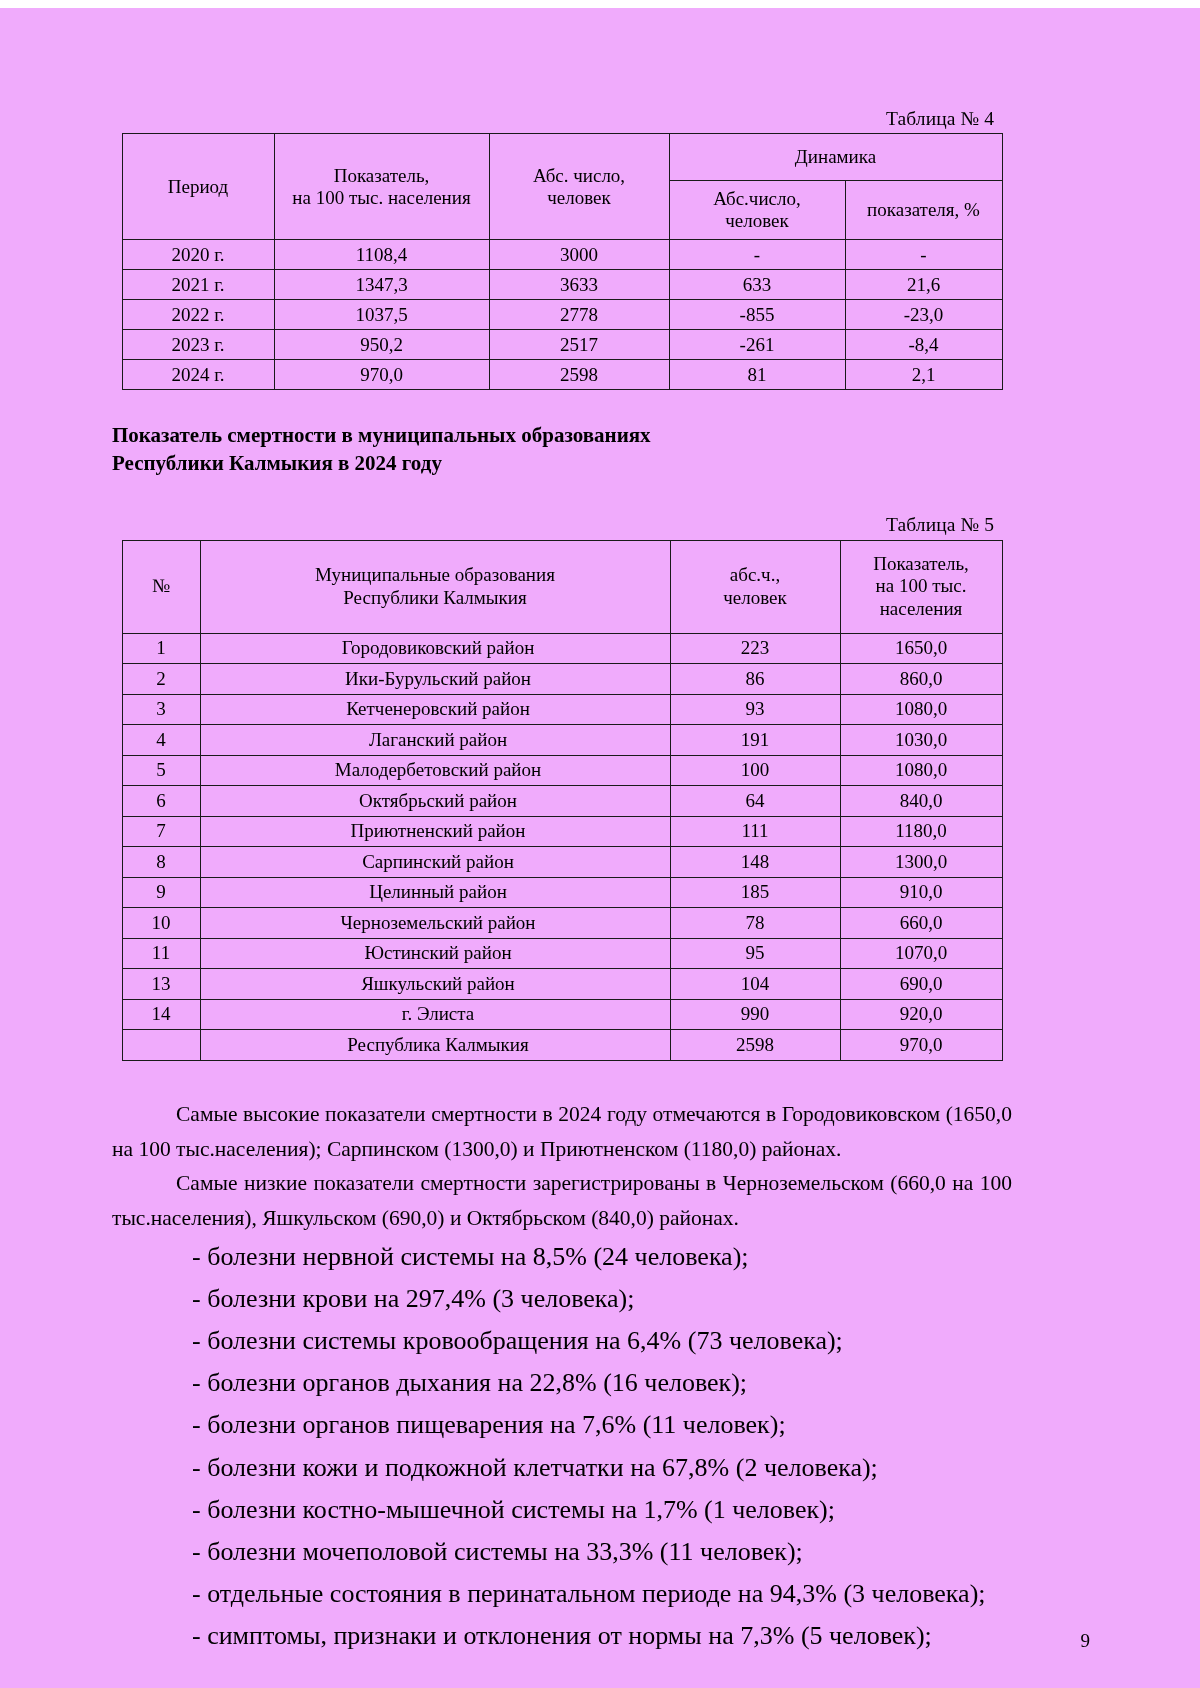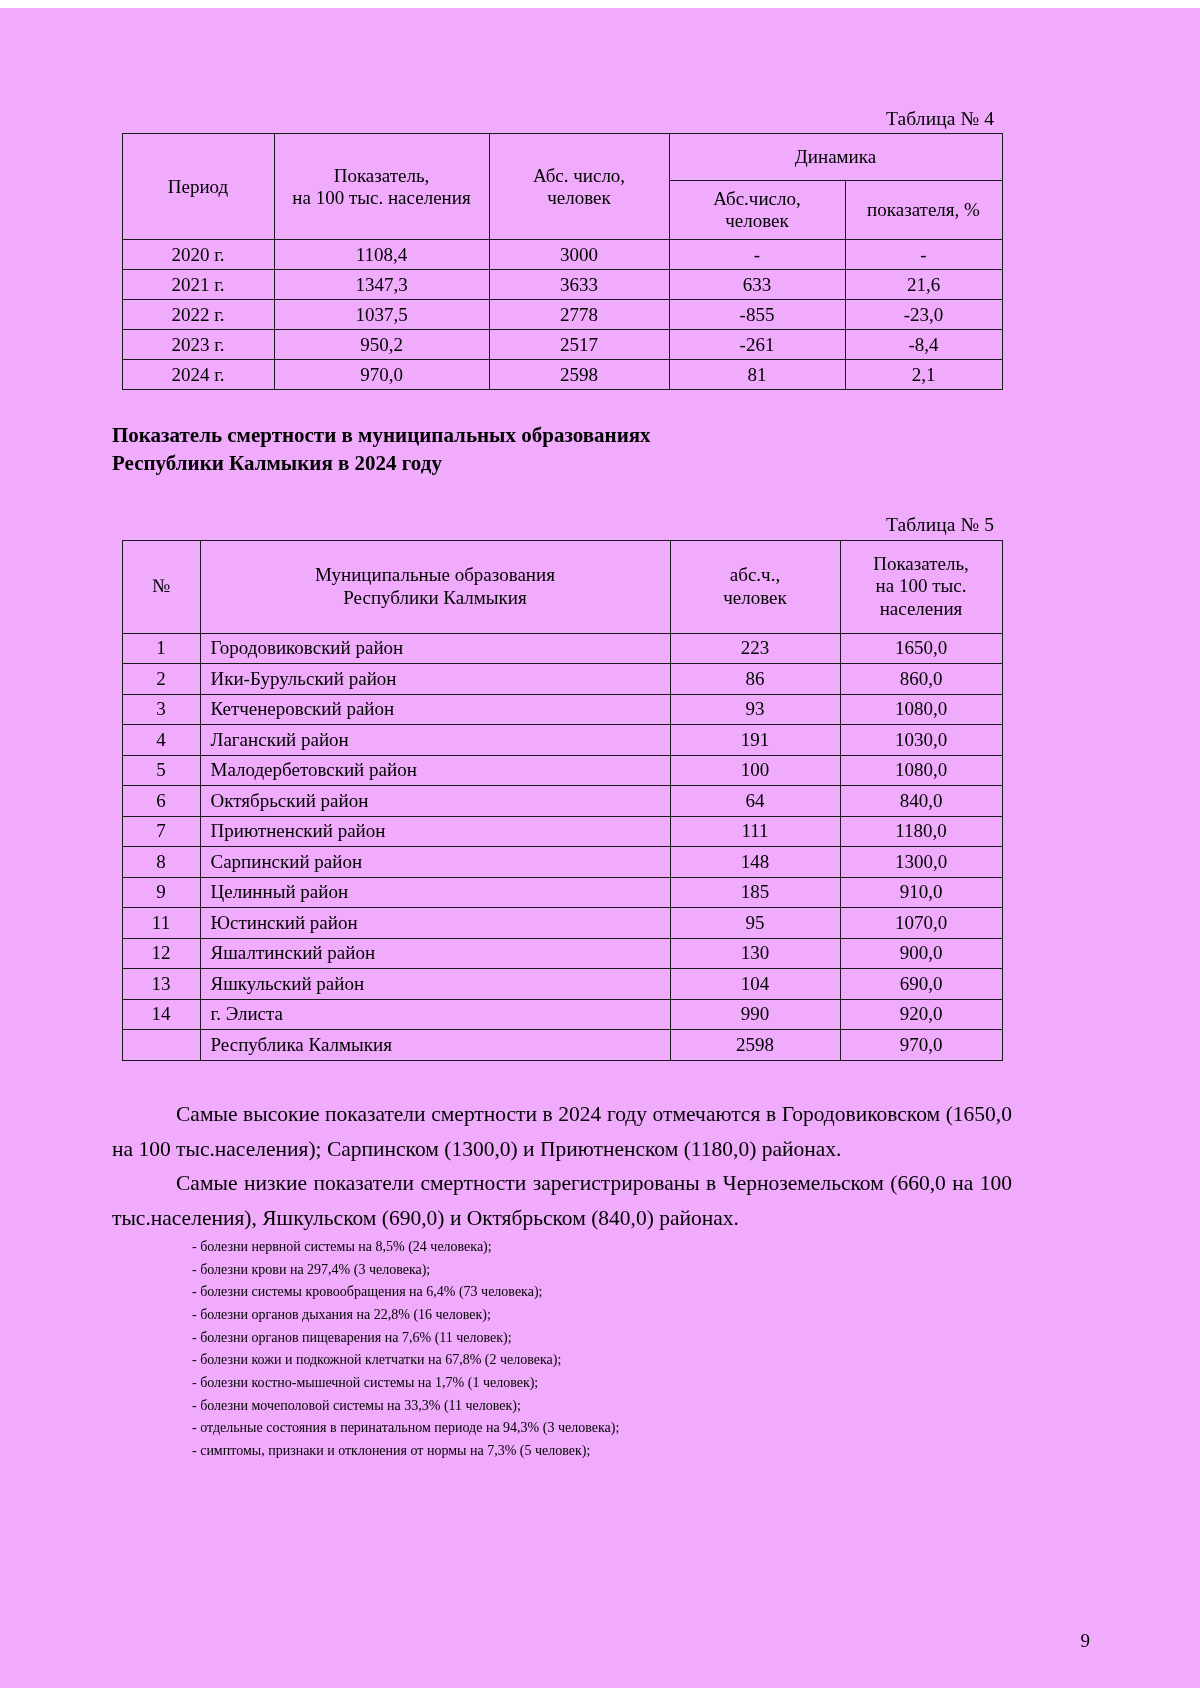--- a/index.html
+++ b/index.html
@@ -66,21 +66,21 @@
   .t4 .hdr-sub  { height: 54px; }
   .t4 tbody td  { height: 25px; }
 
   .t5 col.n   { width: 78px; }
   .t5 col.mo  { width: 470px; }
   .t5 col.abs { width: 170px; }
   .t5 col.pok { width: 162px; }
   .t5 thead td { height: 88px; }
   .t5 tbody td { height: 25.5px; }
   .t5 td.name {
-    text-align: left;
+    text-align: center;
     padding-left: 10px;
   }
 
   
   .section-title {
     text-align: left;
     font-weight: bold;
     font-size: 21px;
     line-height: 1.33;
     margin: 32px 0 0 0;
@@ -94,21 +94,21 @@
     line-height: 1.62;
     text-indent: 64px;
     margin: 0;
   }
   .bullets {
     margin: 0;
     padding: 0;
     list-style: none;
   }
   .bullets li {
-    font-size: 14px;
+    font-size: 26px;
     line-height: 1.62;
     padding-left: 80px;
     white-space: nowrap;
   }
   .spacer-lg { height: 36px; }
 
   .page-number {
     position: absolute;
     right: 110px;
     bottom: 44px;
@@ -274,30 +274,30 @@
           <td>148</td>
           <td>1300,0</td>
         </tr>
         <tr>
           <td>9</td>
           <td class="name">Целинный  район</td>
           <td>185</td>
           <td>910,0</td>
         </tr>
         <tr>
+          <td>10</td>
+          <td class="name">Черноземельский  район</td>
+          <td>78</td>
+          <td>660,0</td>
+        </tr>
+        <tr>
           <td>11</td>
           <td class="name">Юстинский район</td>
           <td>95</td>
           <td>1070,0</td>
-        </tr>
-        <tr>
-          <td>12</td>
-          <td class="name">Яшалтинский район</td>
-          <td>130</td>
-          <td>900,0</td>
         </tr>
         <tr>
           <td>13</td>
           <td class="name">Яшкульский  район</td>
           <td>104</td>
           <td>690,0</td>
         </tr>
         <tr>
           <td>14</td>
           <td class="name">г. Элиста</td>

